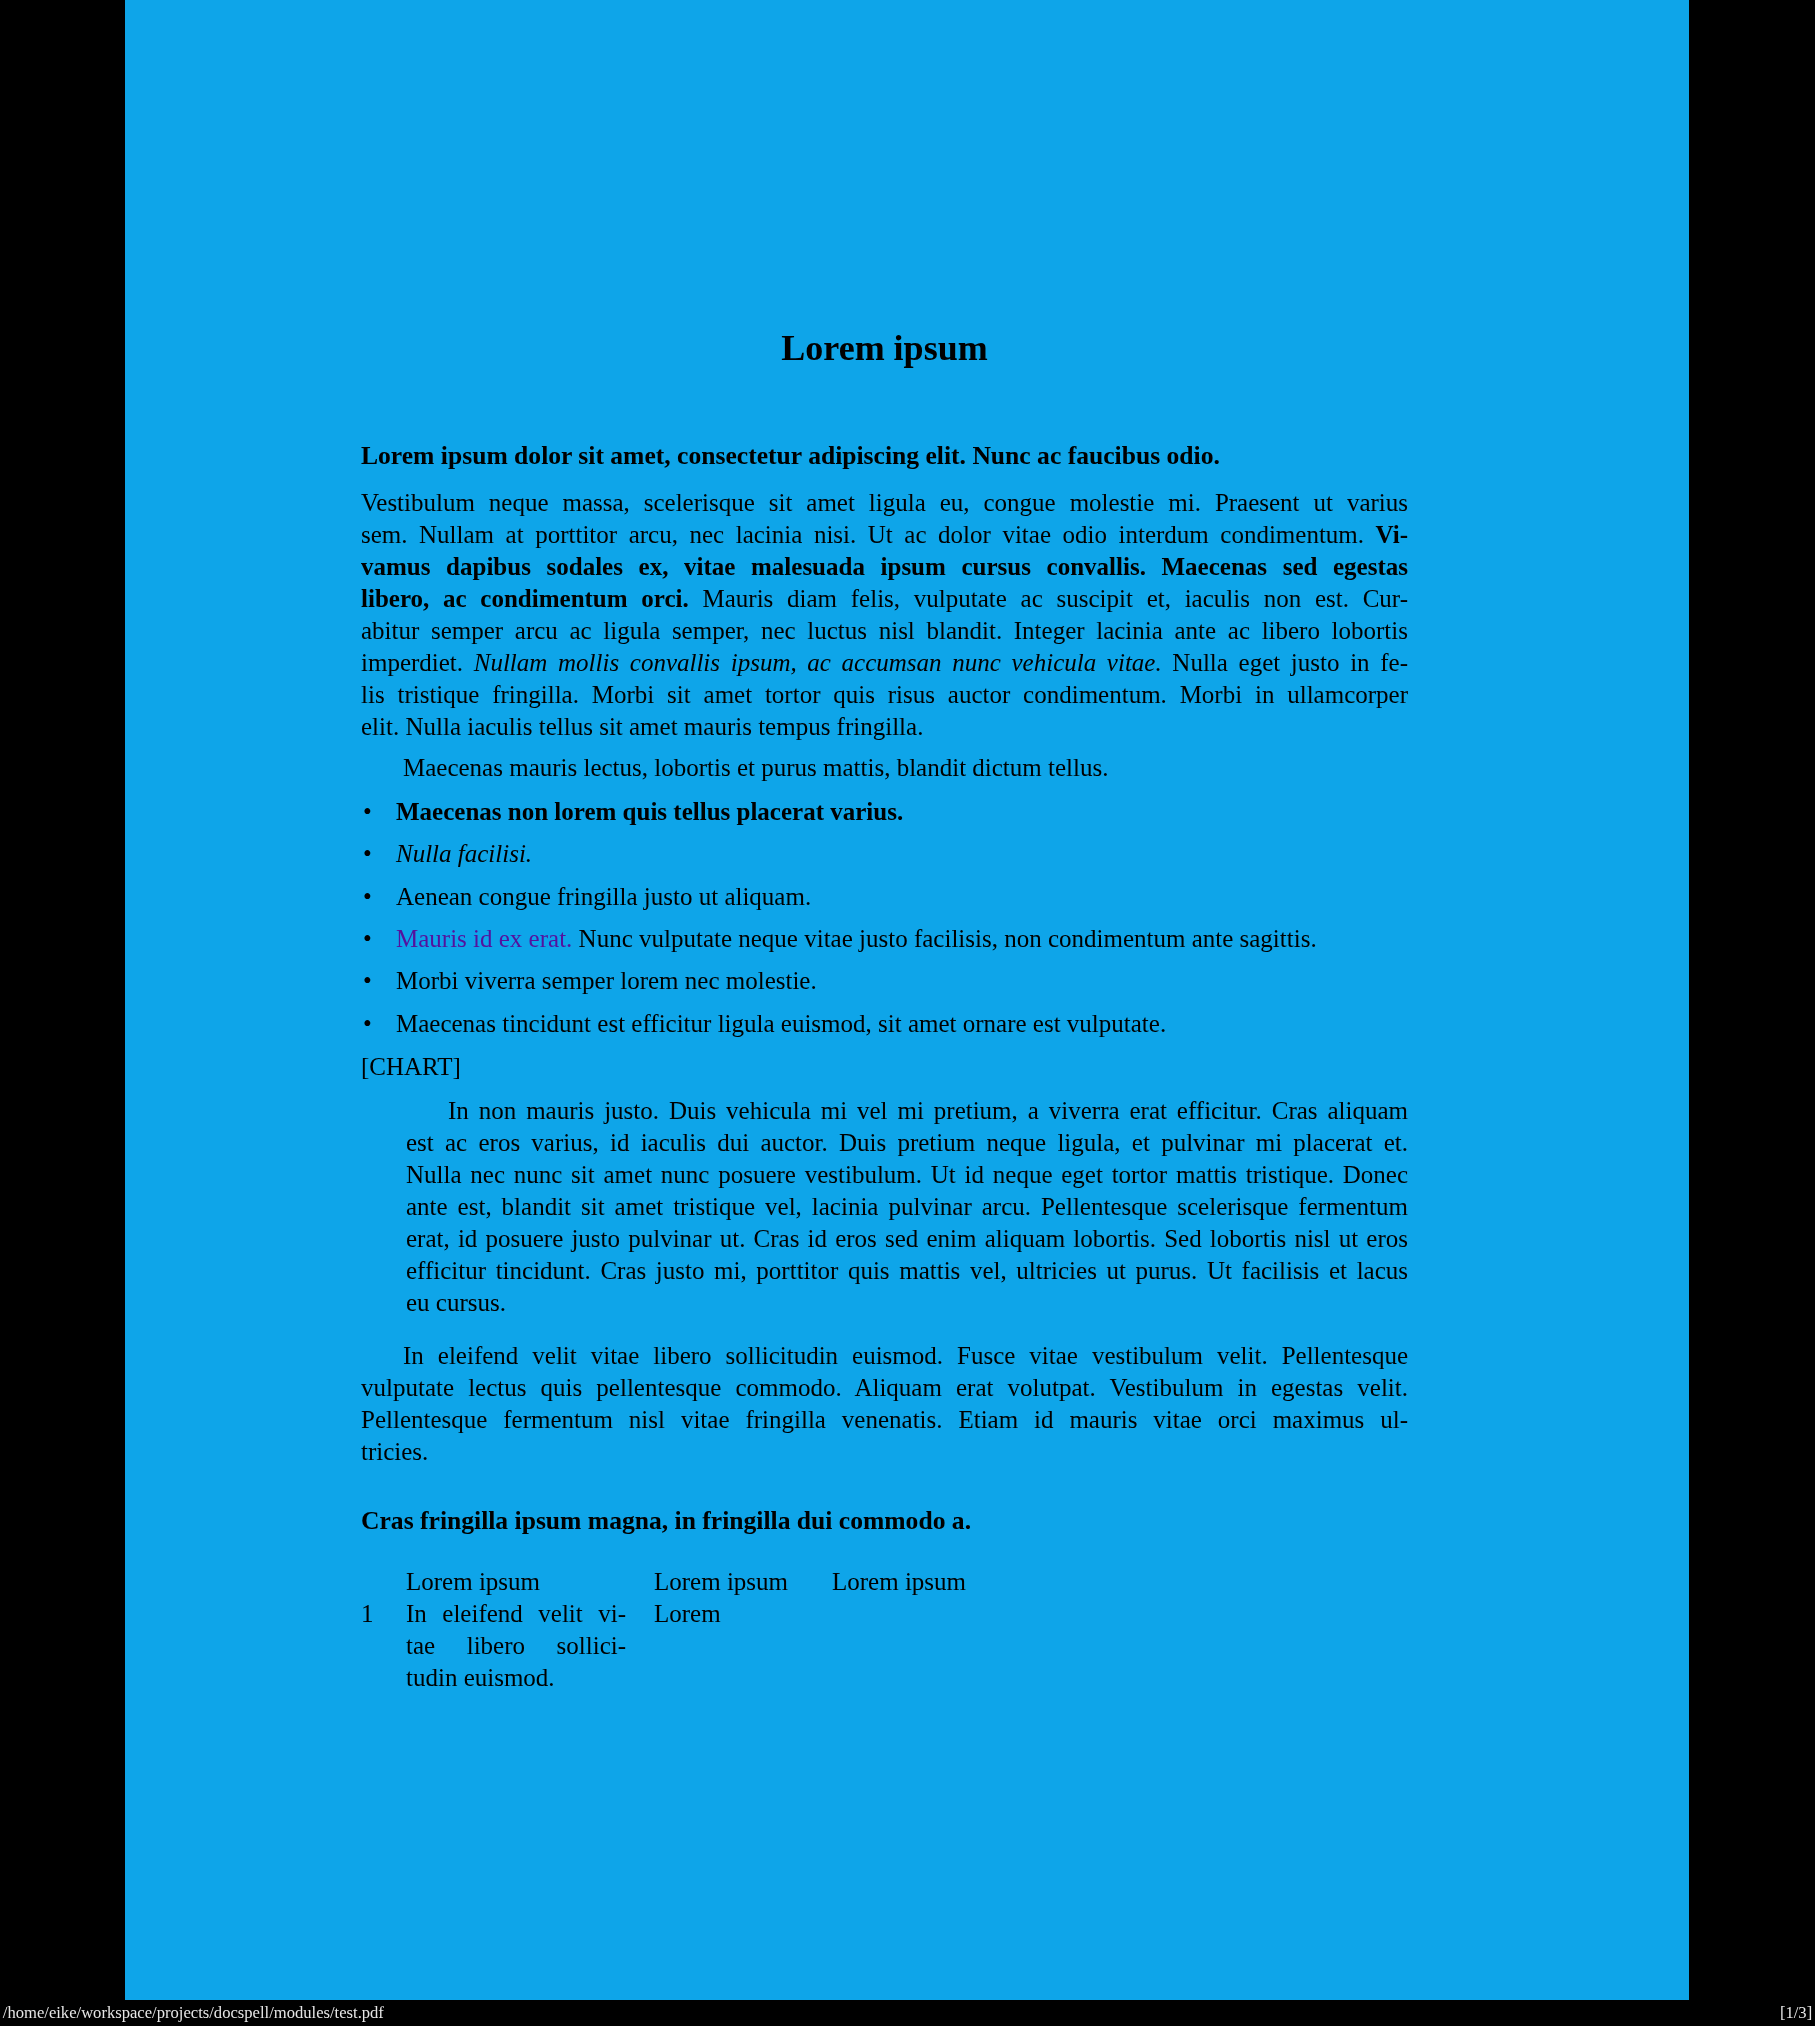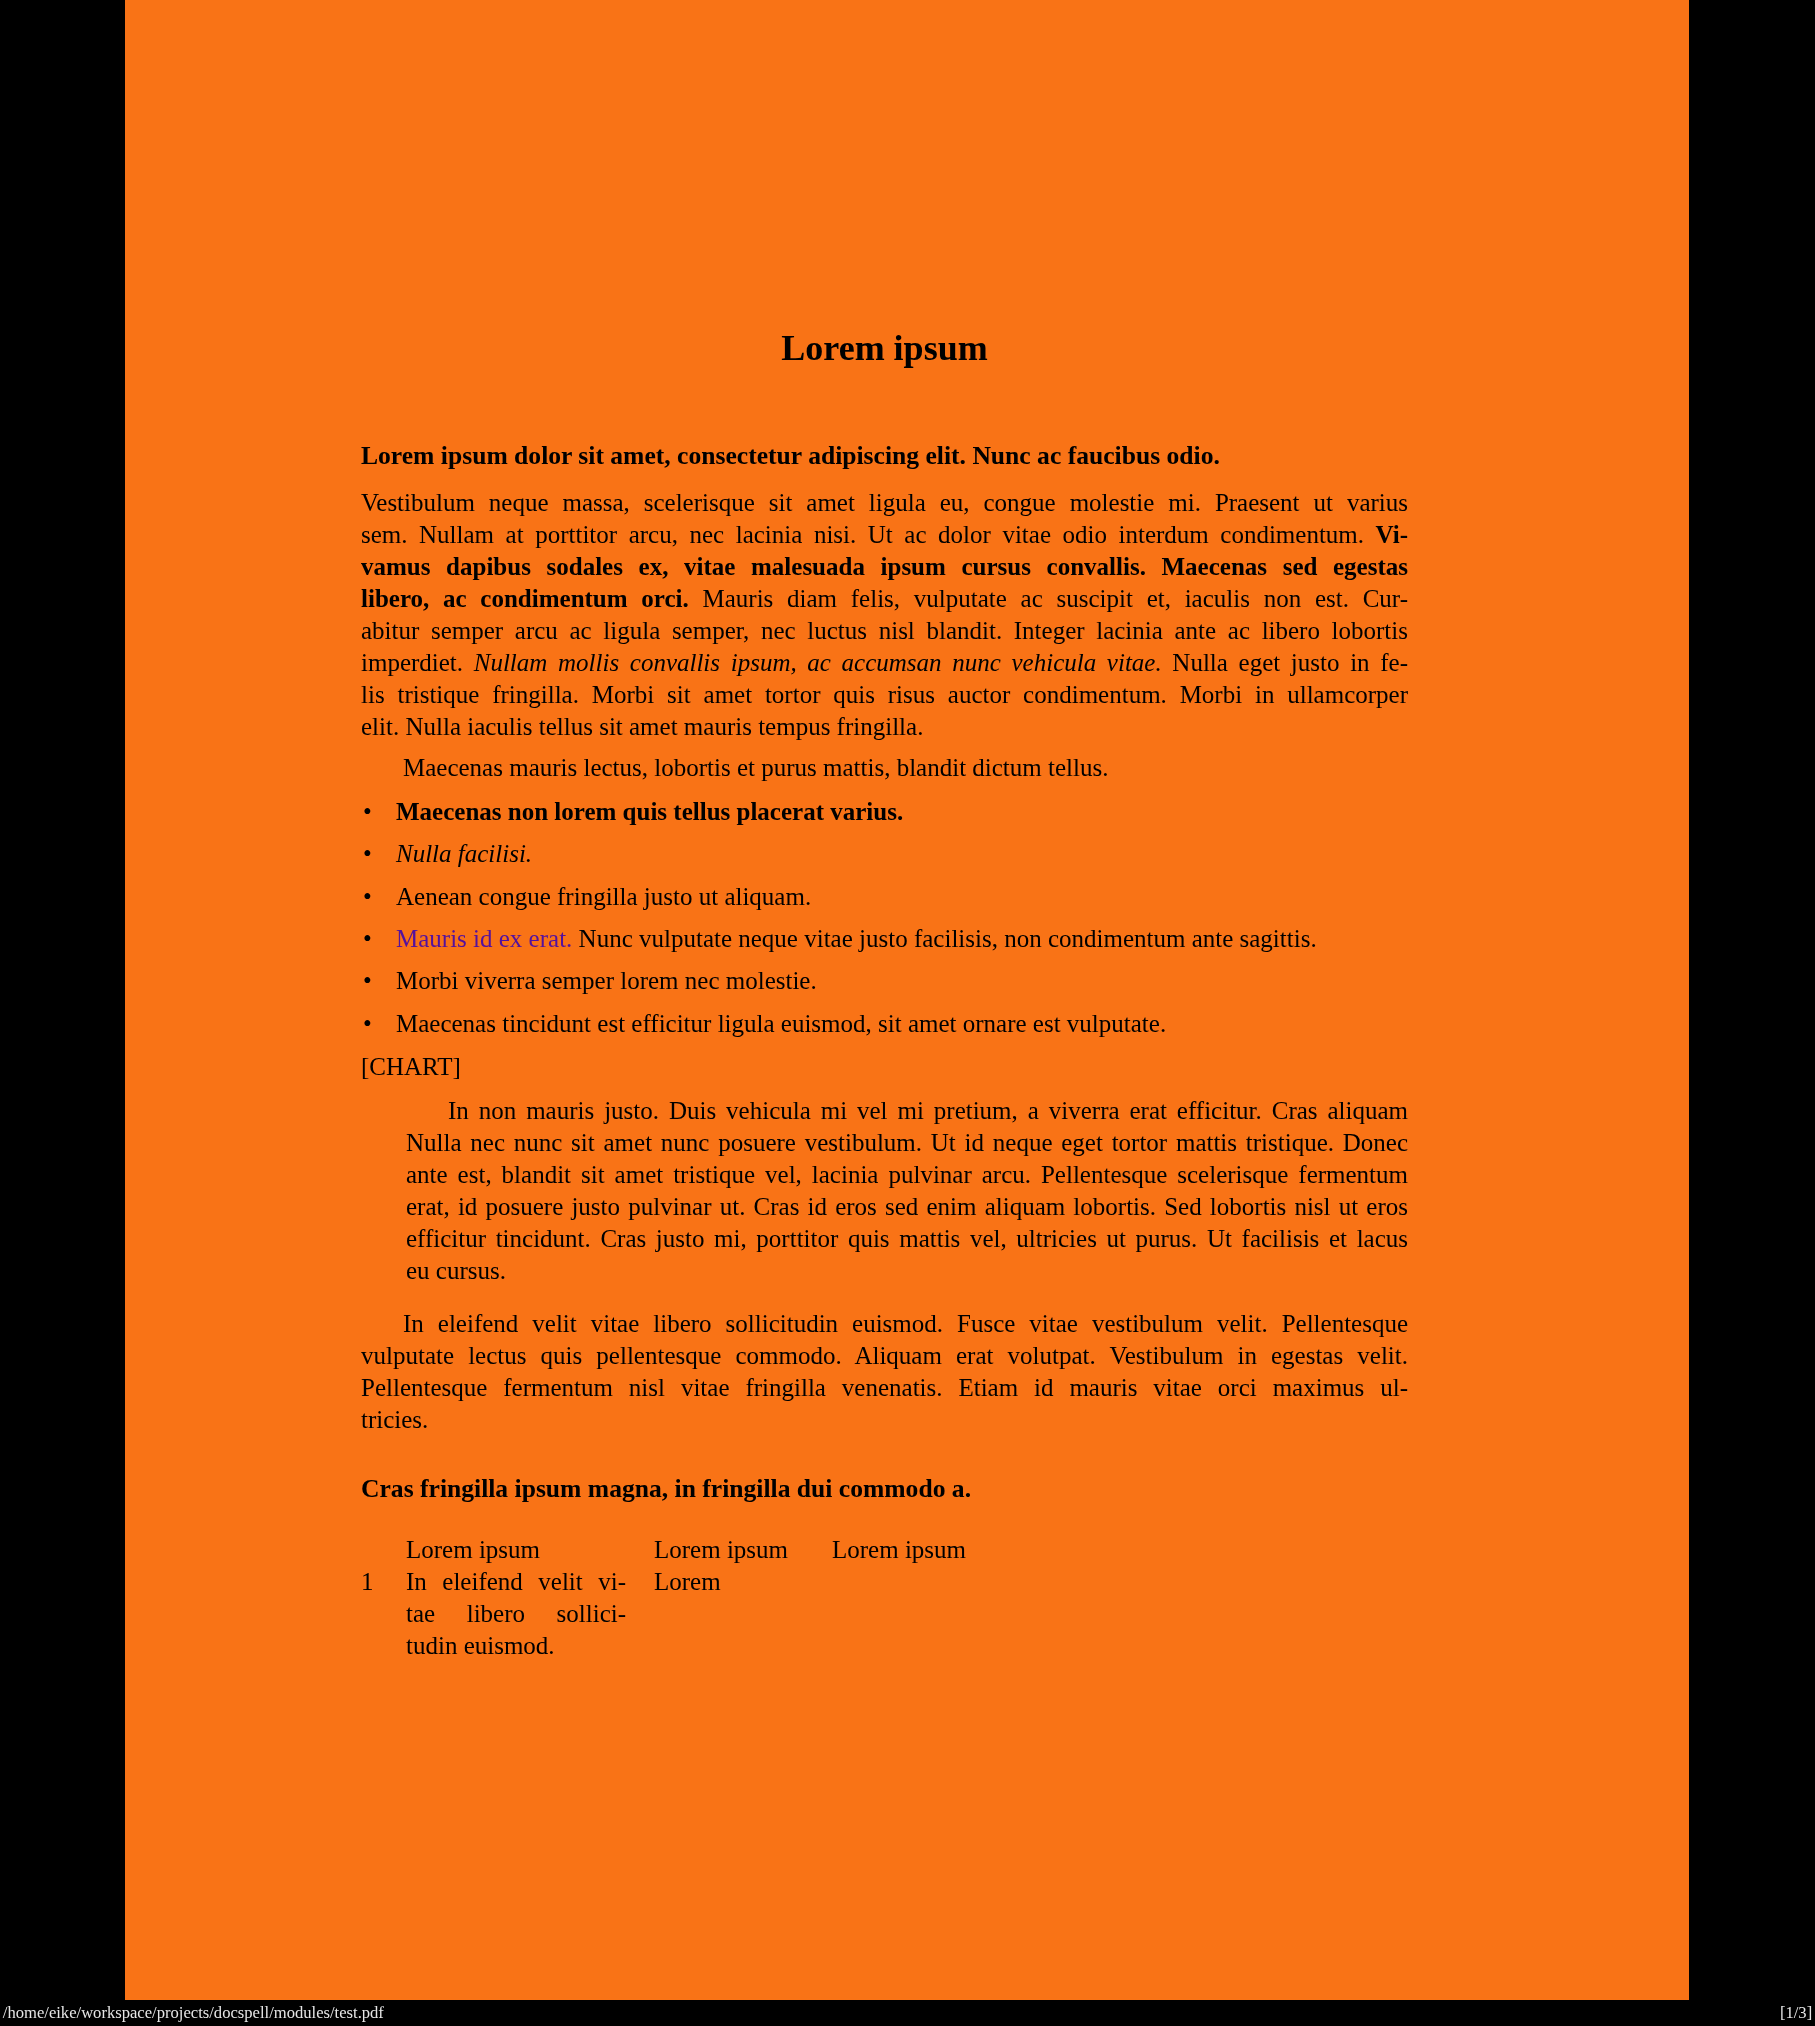--- a/index.html
+++ b/index.html
@@ -6,21 +6,21 @@
   body {
     width:1815px; height:2026px;
     background:#000;
     position:relative;
     overflow:hidden;
     font-family:"Liberation Serif", serif;
   }
   .page {
     position:absolute; left:125px; top:0;
     width:1564px; height:2001px;
-    background:#f97316;
+    background:#0ea5e9;
     color:#000;
   }
   .content {
     position:absolute; left:236px; top:0;
     width:1047px;
   }
   .title {
     margin-top:326px;
     font-size:36px; line-height:45px; font-weight:bold;
     text-align:center;
@@ -106,20 +106,21 @@
         <div class="li"><span class="dot">•</span><span>Aenean congue fringilla justo ut aliquam.</span></div>
         <div class="li"><span class="dot">•</span><span class="run-link">Mauris id ex erat.</span><span> Nunc vulputate neque vitae justo facilisis, non condimentum ante sagittis.</span></div>
         <div class="li"><span class="dot">•</span><span>Morbi viverra semper lorem nec molestie.</span></div>
         <div class="li"><span class="dot">•</span><span>Maecenas tincidunt est efficitur ligula euismod, sit amet ornare est vulputate.</span></div>
       </div>
 
     <div class="chart-line">[CHART]</div>
 
     <div class="para para2">
         <div class="line indent"><span>In non mauris justo. Duis vehicula mi vel mi pretium, a viverra erat efficitur. Cras aliquam</span></div>
+        <div class="line"><span>est ac eros varius, id iaculis dui auctor. Duis pretium neque ligula, et pulvinar mi placerat et.</span></div>
         <div class="line"><span>Nulla nec nunc sit amet nunc posuere vestibulum. Ut id neque eget tortor mattis tristique. Donec</span></div>
         <div class="line"><span>ante est, blandit sit amet tristique vel, lacinia pulvinar arcu. Pellentesque scelerisque fermentum</span></div>
         <div class="line"><span>erat, id posuere justo pulvinar ut. Cras id eros sed enim aliquam lobortis. Sed lobortis nisl ut eros</span></div>
         <div class="line"><span>efficitur tincidunt. Cras justo mi, porttitor quis mattis vel, ultricies ut purus. Ut facilisis et lacus</span></div>
         <div class="line last"><span>eu cursus.</span></div>
       </div>
 
     <div class="para para3">
         <div class="line indent"><span>In eleifend velit vitae libero sollicitudin euismod. Fusce vitae vestibulum velit. Pellentesque</span></div>
         <div class="line"><span>vulputate lectus quis pellentesque commodo. Aliquam erat volutpat. Vestibulum in egestas velit.</span></div>

